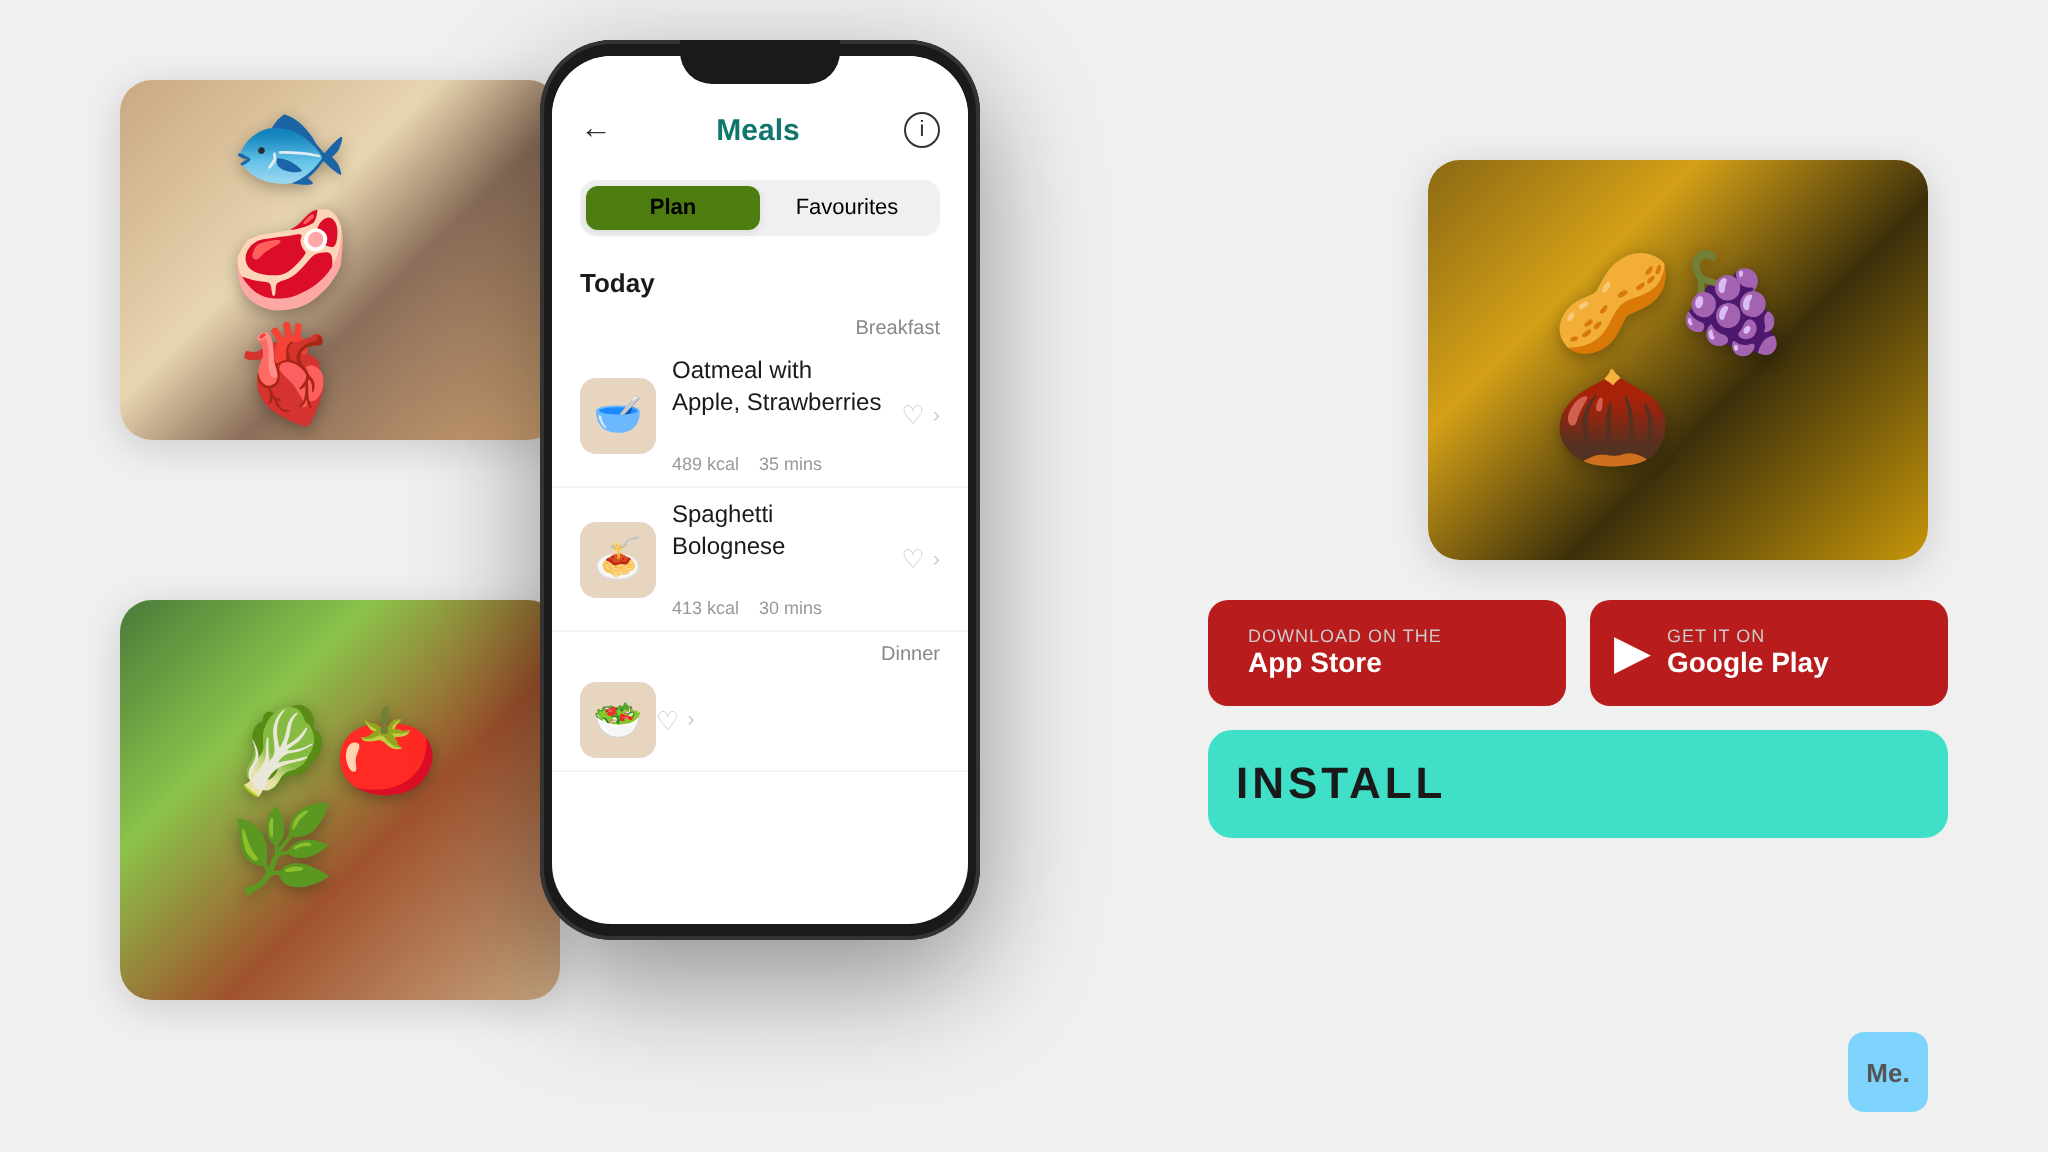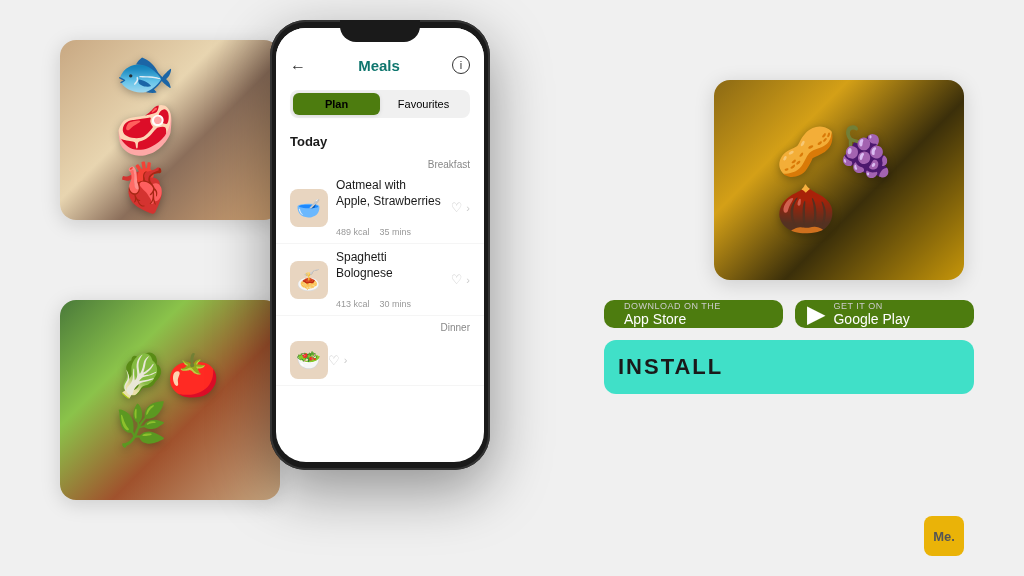--- a/index.html
+++ b/index.html
@@ -235,45 +235,45 @@
       gap: 12px;
     }
 
     .store-buttons {
       display: flex;
       gap: 12px;
     }
 
     .store-btn {
       flex: 1;
-      background: #4d7c0f;
+      background: #b91c1c;
       color: #fff;
       border-radius: 10px;
-      padding: 0 12px;
+      padding: 12px 12px;
       display: flex;
       align-items: center;
       gap: 8px;
       cursor: pointer;
     }
     .store-btn-icon {
       font-size: 24px;
     }
     .store-btn-text {
       display: flex;
       flex-direction: column;
     }
     .store-btn-label {
       font-size: 9px;
       color: #ccc;
       text-transform: uppercase;
       letter-spacing: 0.5px;
     }
     .store-btn-name {
       font-size: 14px;
-      font-weight: 400;
+      font-weight: 700;
       line-height: 1.2;
     }
 
     .install-btn {
       background: #40e0c8;
       color: #1a1a1a;
       border-radius: 12px;
       padding: 14px;
       text-align: left;
       font-size: 22px;
@@ -282,21 +282,21 @@
       cursor: pointer;
     }
 
     
     .me-logo {
       position: absolute;
       bottom: 20px;
       right: 60px;
       width: 40px;
       height: 40px;
-      background: #eab308;
+      background: #7dd3fc;
       border-radius: 8px;
       display: flex;
       align-items: center;
       justify-content: center;
       font-size: 13px;
       font-weight: 700;
       color: #555;
     }
   </style>
 </head>

